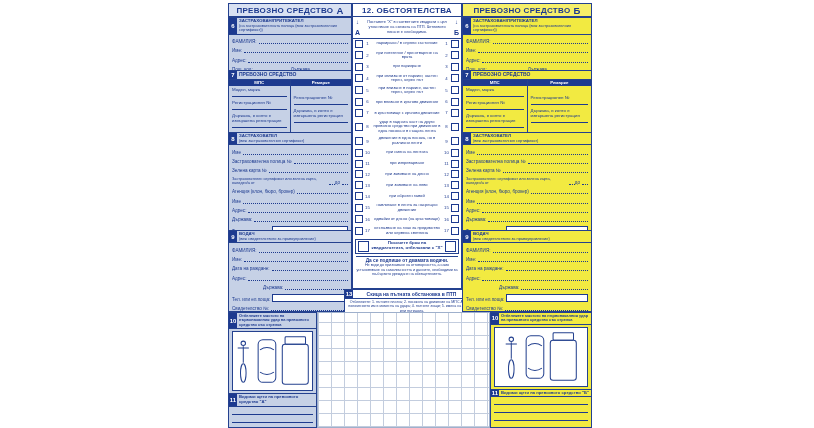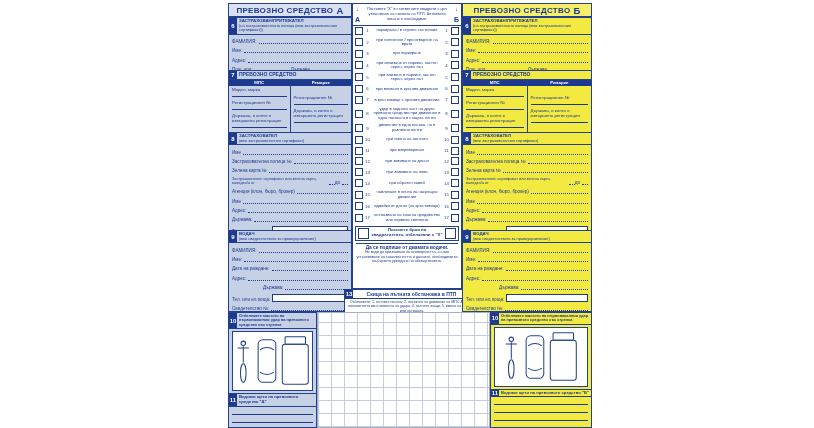--- a/index.html
+++ b/index.html
@@ -211,20 +211,21 @@
       </div>
     <div class="f">
         <span class="fl">Свидетелство №:</span>
         <span class="dots"></span>
       </div>
 
   </div>
 </div>
 
 <div class="col colM">
+  <div class="titlebar" style="background:#fff">12. ОБСТОЯТЕЛСТВА</div>
   <div class="chdr">
     <div class="abcol">
       <span class="arrow">↓</span>
       <span>А</span>
     </div>
     <div class="note">Поставете "X" в съответните квадрати с цел уточняване на схемата на ПТП. Четливото писане е необходимо.</div>
     <div class="abcol">
       <span class="arrow">↓</span>
       <span>Б</span>
     </div>

